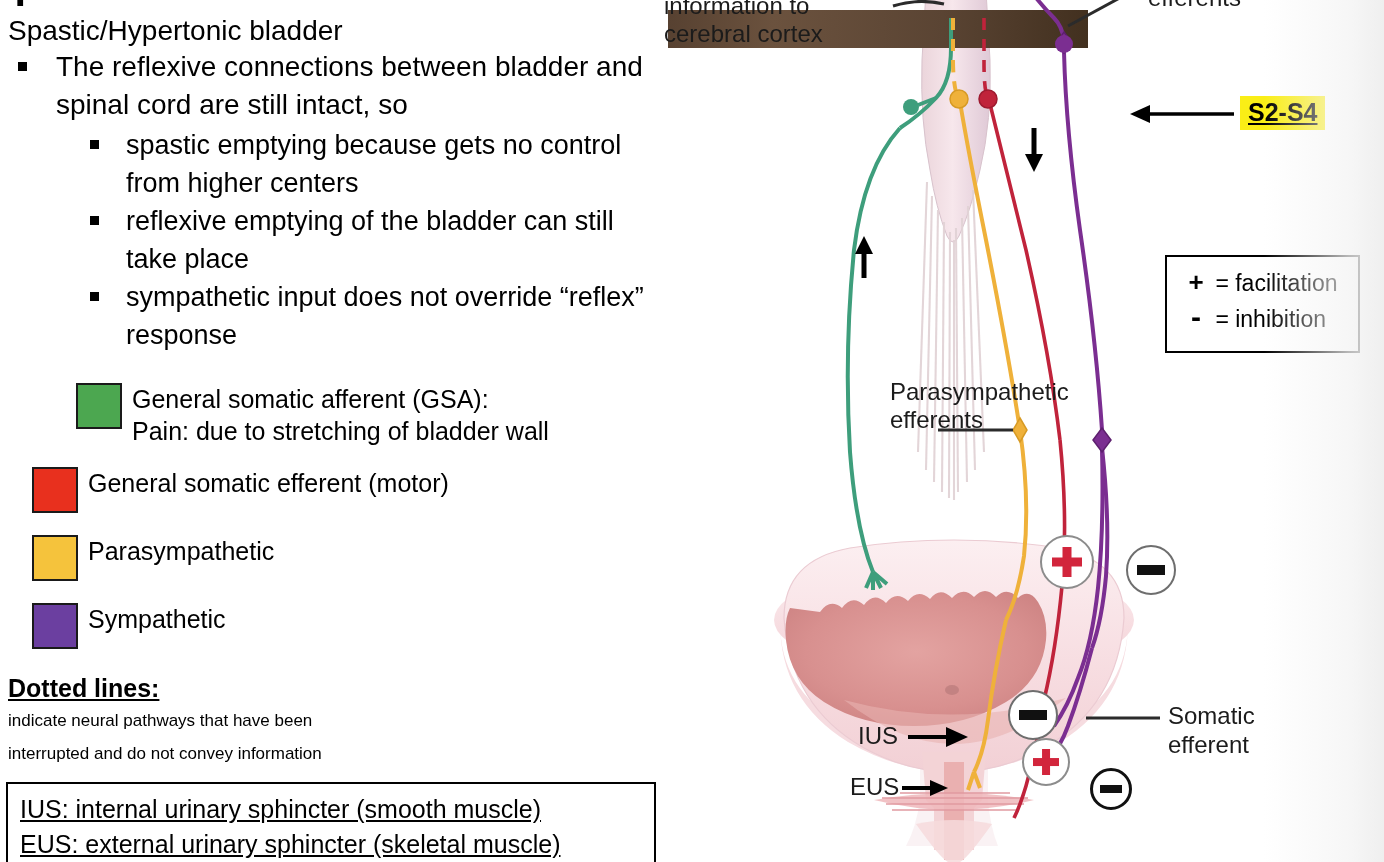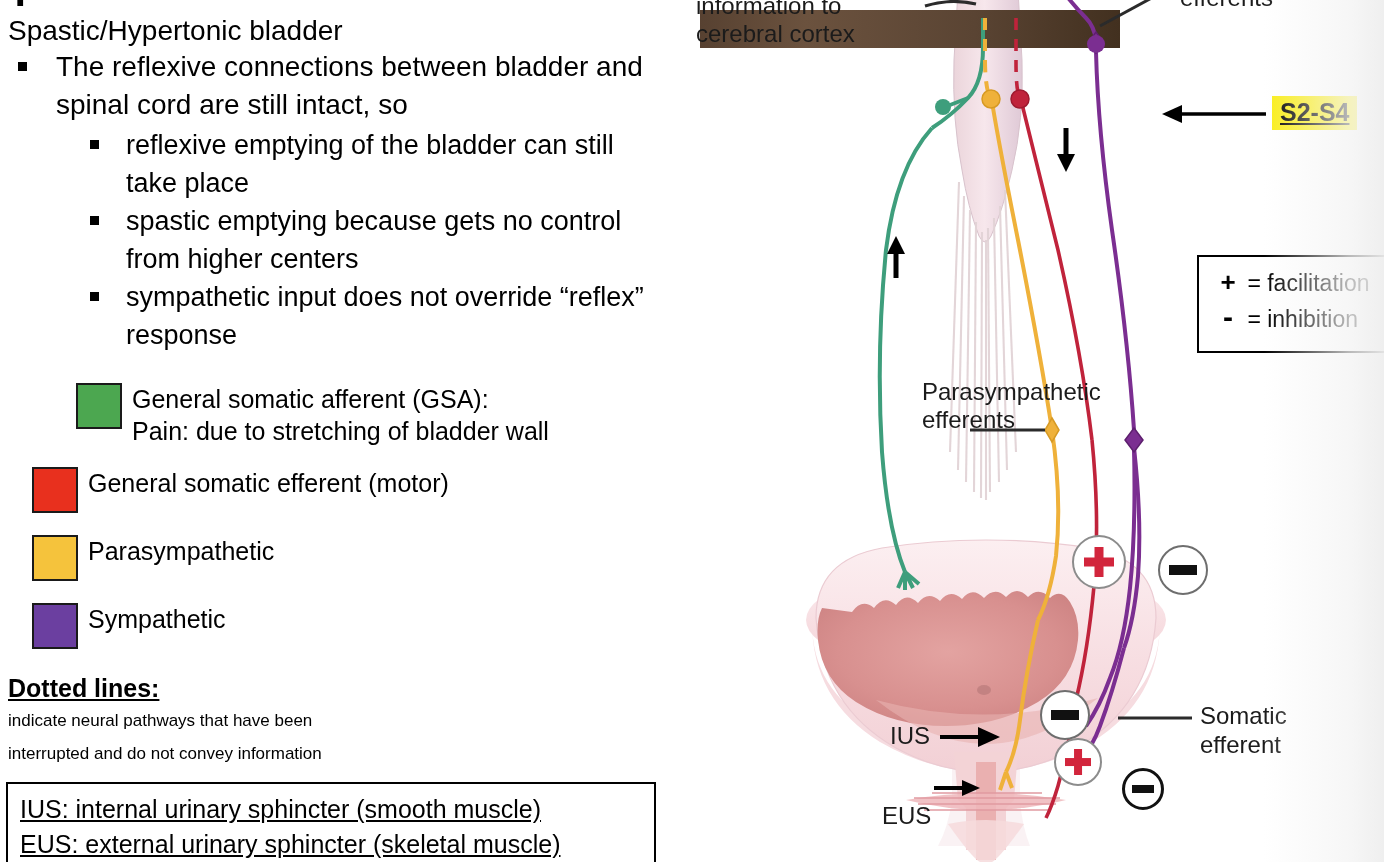--- a/index.html
+++ b/index.html
@@ -49,21 +49,21 @@
   .dotted .dh{font-size:25px;font-weight:bold;text-decoration:underline;line-height:32px;}
   .dotted .dl{font-size:17px;line-height:33px;}
 
   .abbr-box{
     position:absolute;left:6px;top:782px;width:650px;height:86px;
     border:2px solid #000;box-sizing:border-box;padding:8px 12px 0 12px;
   }
   .abbr-box .al{font-size:25px;line-height:35px;white-space:nowrap;text-decoration:underline;}
 
   
-  .right{position:absolute;left:700px;top:0;width:684px;height:681px;}
+  .right{position:absolute;left:668px;top:0;width:684px;height:681px;}
   .diagram{position:absolute;inset:0;}
   .diagram svg{display:block;}
 
   .dlabel{position:absolute;font-size:24px;line-height:28px;color:#1b1b1b;white-space:pre;}
 
   .s2s4{
     position:absolute;left:572px;top:96px;
     background:#FAEE16;padding:2px 8px 3px 8px;
     font-size:25px;font-weight:bold;text-decoration:underline;
     color:#000;
@@ -106,25 +106,25 @@
     <div class="headline">Spastic/Hypertonic bladder</div>
 
     <div class="bullets">
       <div class="b1">
         <span class="sq"></span>
         <span>The reflexive connections between bladder and spinal cord are still intact, so</span>
       </div>
       <div class="b2wrap">
         <div class="b2">
           <span class="sq"></span>
-          <span>reflexive emptying of the bladder can still take place</span>
+          <span>spastic emptying because gets no control from higher centers</span>
         </div>
         <div class="b2">
           <span class="sq"></span>
-          <span>spastic emptying because gets no control from higher centers</span>
+          <span>reflexive emptying of the bladder can still take place</span>
         </div>
         <div class="b2">
           <span class="sq"></span>
           <span>sympathetic input does not override “reflex” response</span>
         </div>
       </div>
     </div>
 
     <div class="legend">
 
@@ -360,21 +360,21 @@
     <div class="dlabel" style="left:-4px;top:20px;text-align:right;">cerebral cortex</div>
     <div class="dlabel" style="left:480px;top:-16px;">efferents</div>
 
     <div class="dlabel" style="left:222px;top:378px;">Parasympathetic</div>
     <div class="dlabel" style="left:222px;top:406px;">efferents</div>
 
     <div class="dlabel" style="left:500px;top:702px;">Somatic</div>
     <div class="dlabel" style="left:500px;top:731px;">efferent</div>
 
     <div class="dlabel" style="left:190px;top:722px;">IUS</div>
-    <div class="dlabel" style="left:182px;top:773px;margin-top:29px;">EUS</div>
+    <div class="dlabel" style="left:182px;top:773px;">EUS</div>
 
     <div class="s2s4">S2-S4</div>
 
     <div class="fi-box">
       <div class="fi-row">
         <span class="sym">+</span>
         <span>= facilitation</span>
       </div>
       <div class="fi-row">
         <span class="sym minus">-</span>

